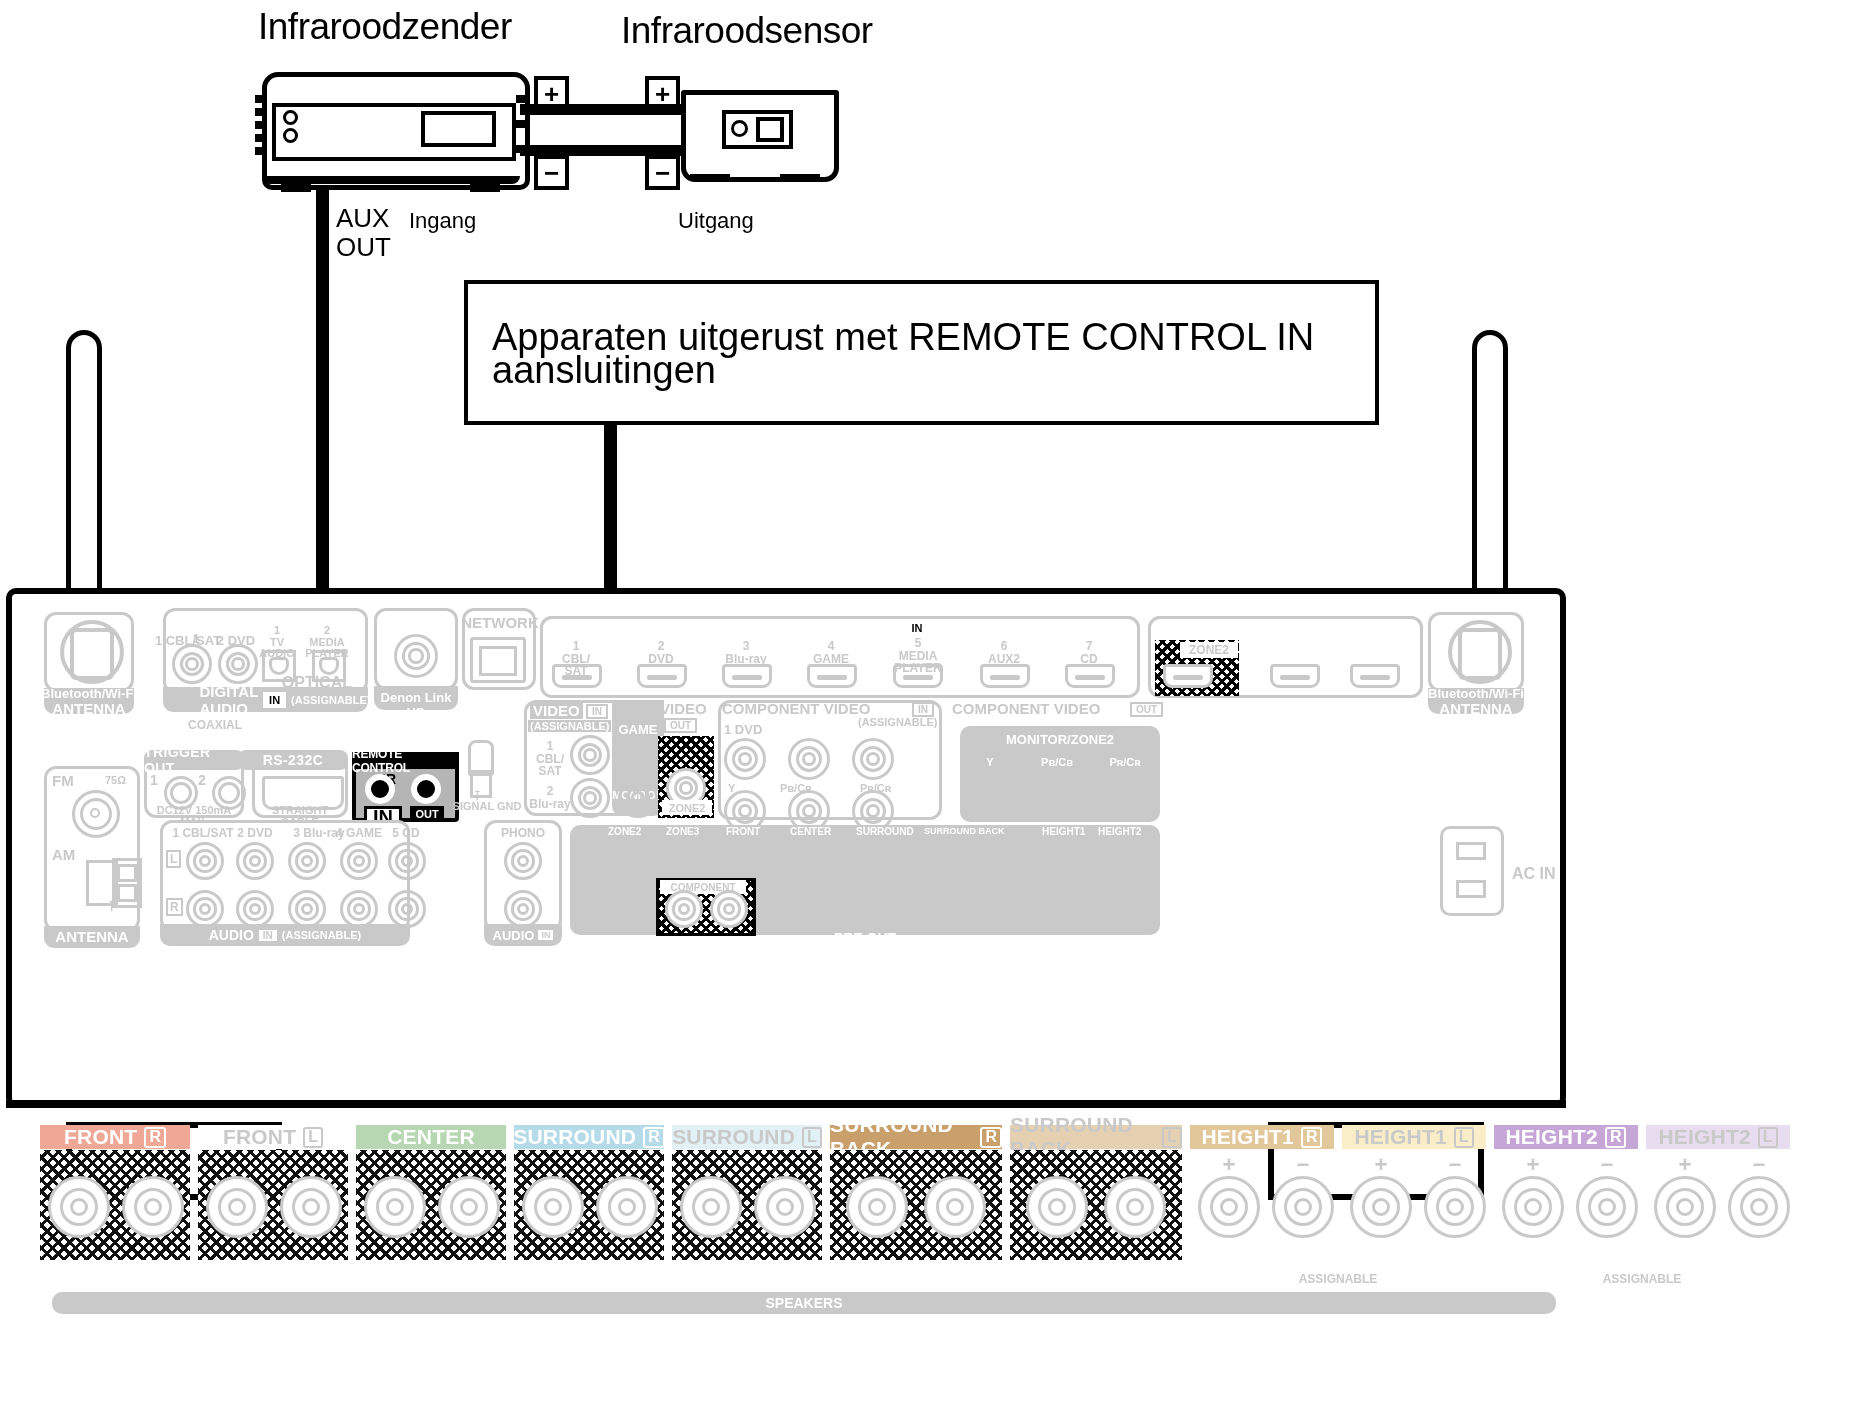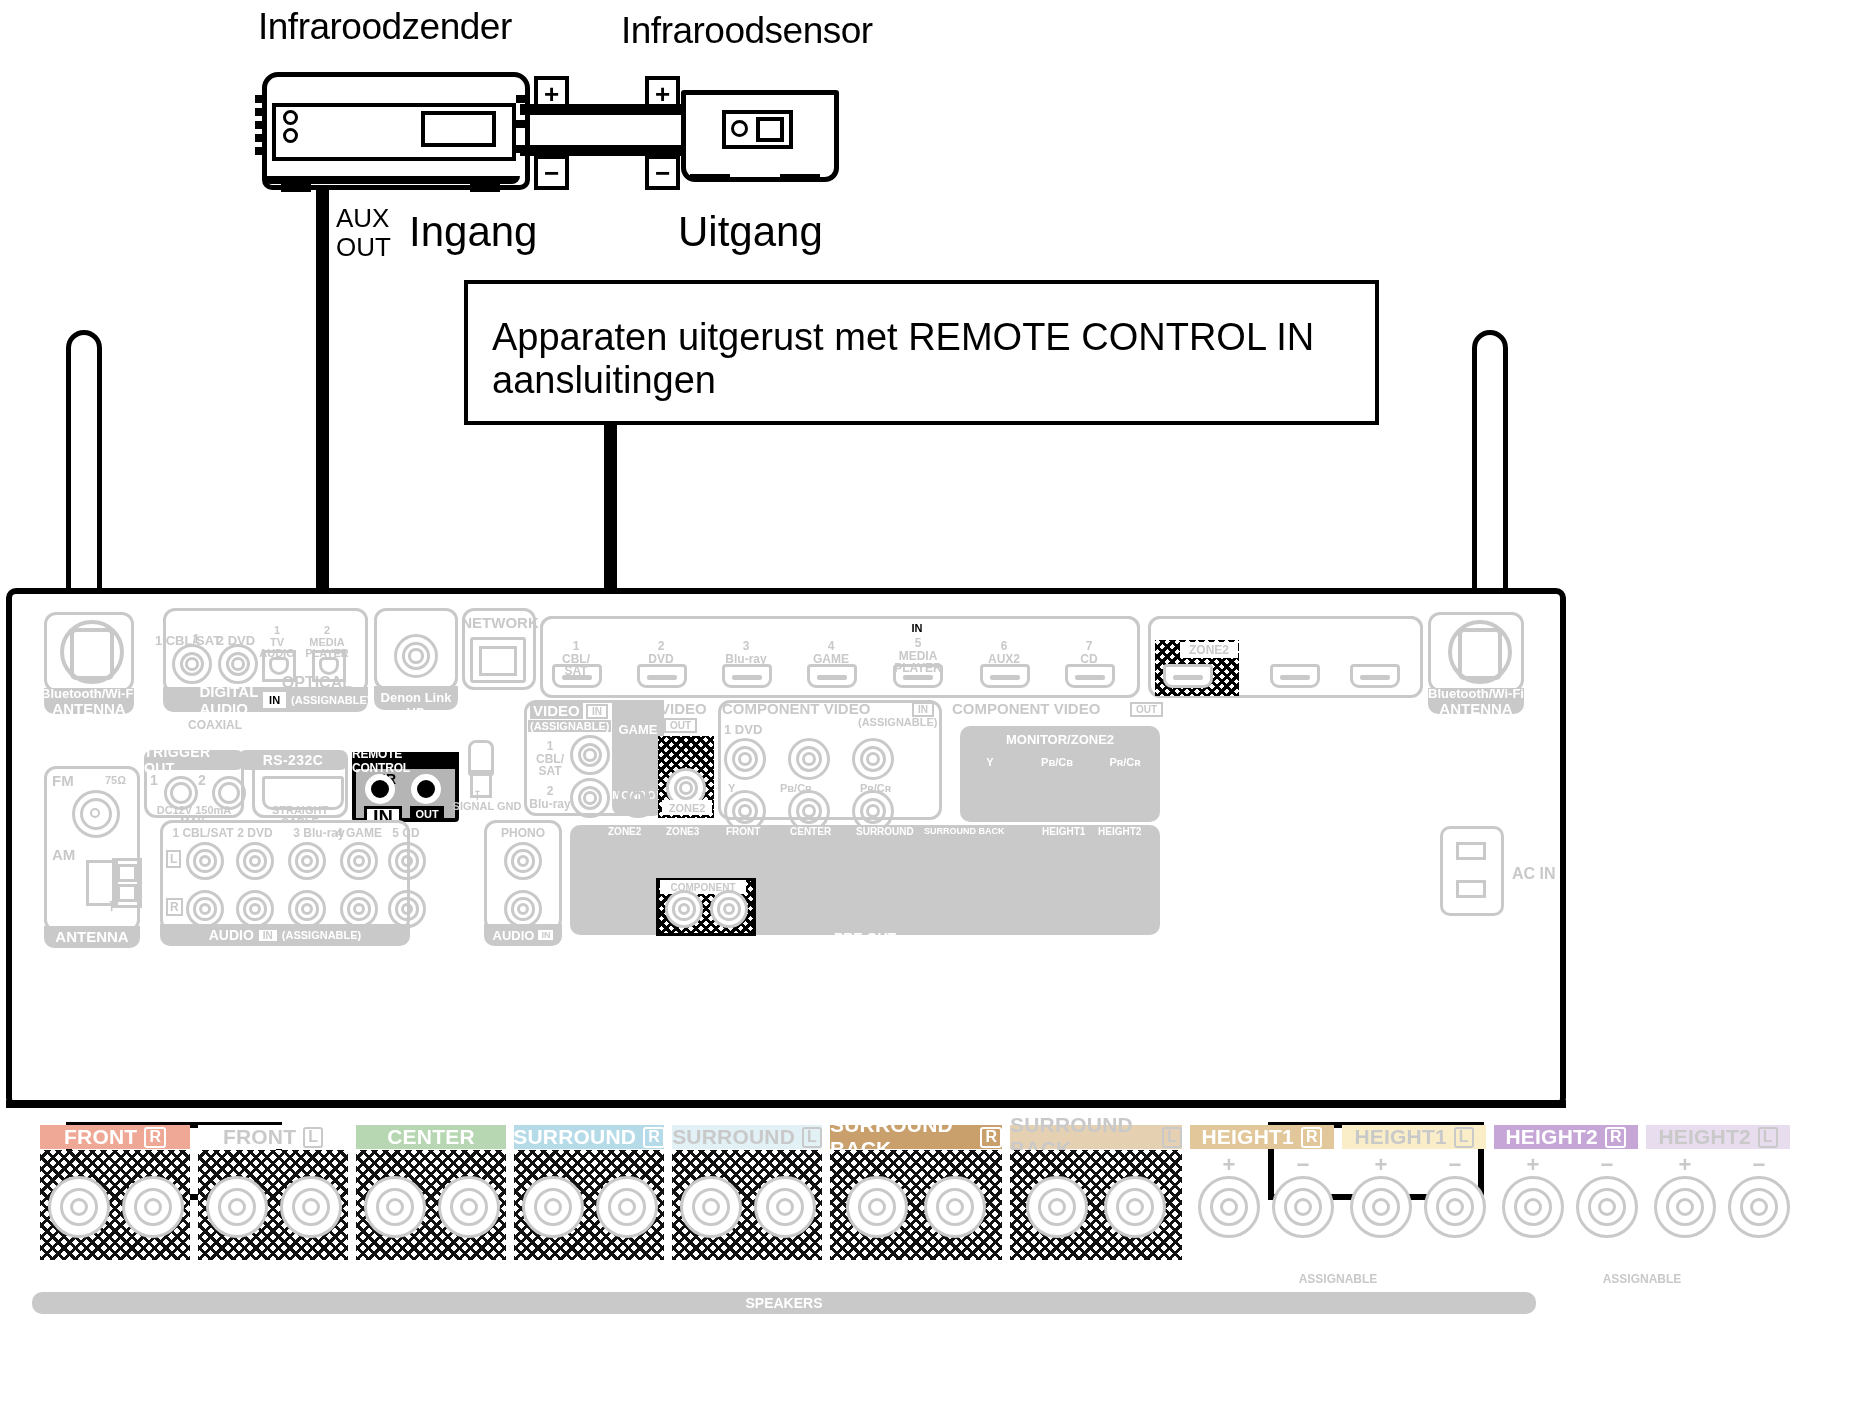--- a/index.html
+++ b/index.html
@@ -2,21 +2,21 @@
 <html><head>
 <meta charset="utf-8">
 <style>
   html,body{margin:0;padding:0;background:#fff;}
   body{width:1867px;height:1410px;position:relative;font-family:"Liberation Sans",sans-serif;overflow:hidden;}
   .abs{position:absolute;}
   .lbl{color:#000;white-space:nowrap;}
 
   
   .dev-title{font-size:37px;letter-spacing:-0.5px;}
-  .dev-sub{font-size:42px;}
+  .dev-sub{font-size:22px;}
   .small-cap{font-size:26px;line-height:1.05;}
 
   .emitter-body{
     position:absolute;border:5px solid #000;border-radius:16px 16px 10px 10px;background:#fff;
   }
   .emitter-inner{position:absolute;border:4px solid #000;background:#fff;}
   .dot{position:absolute;border:3px solid #000;border-radius:50%;background:#fff;}
   .screen{position:absolute;border:4px solid #000;background:#fff;}
   .tick{position:absolute;background:#000;}
   .foot{position:absolute;background:#000;}
@@ -133,21 +133,21 @@
 <div class="wire" style="left:316px;top:775px;width:72px;height:13px;"></div>
 
 <div class="abs lbl small-cap" style="left:336px;top:205px;">AUX</div>
 <div class="abs lbl small-cap" style="left:336px;top:234px;">OUT</div>
 
 <div class="abs lbl dev-sub" style="left:409px;top:208px;">Ingang</div>
 <div class="abs lbl dev-sub" style="left:678px;top:208px;">Uitgang</div>
 
 <div class="callout" style="left:464px;top:280px;width:915px;height:145px;"></div>
 <div class="callout-text" style="left:492px;top:313px;width:870px;">Apparaten uitgerust met REMOTE CONTROL IN</div>
-<div class="callout-text" style="left:492px;top:356px;width:870px;">aansluitingen</div>
+<div class="callout-text" style="left:492px;top:346px;width:870px;">aansluitingen</div>
 
 <div class="wire" style="left:604px;top:425px;width:13px;height:363px;"></div>
 <div class="wire" style="left:437px;top:775px;width:180px;height:13px;"></div>
 
 <div>
   <div class="ant" style="left:66px;top:330px;width:26px;height:290px;"></div>
   <div class="ant-base" style="left:48px;top:600px;width:64px;height:52px;"></div>
 </div>
 <div>
   <div class="ant" style="left:1472px;top:330px;width:26px;height:290px;"></div>
@@ -508,15 +508,15 @@
 <div class="pmark" style="left:1350px;top:1152px;width:62px;">+</div>
 <div class="pmark" style="left:1424px;top:1152px;width:62px;">−</div>
 <div class="pmark" style="left:1502px;top:1152px;width:62px;">+</div>
 <div class="pmark" style="left:1576px;top:1152px;width:62px;">−</div>
 <div class="pmark" style="left:1654px;top:1152px;width:62px;">+</div>
 <div class="pmark" style="left:1728px;top:1152px;width:62px;">−</div>
 
 <div class="abs g-txt" style="left:1190px;top:1272px;width:296px;text-align:center;font-size:12px;">ASSIGNABLE</div>
 <div class="abs g-txt" style="left:1494px;top:1272px;width:296px;text-align:center;font-size:12px;">ASSIGNABLE</div>
 
-<div class="abs" style="left:32px;top:1292px;width:1504px;height:22px;background:#c9c9c9;border-radius:10px;display:flex;align-items:center;justify-content:center;">
+<div class="abs" style="left:52px;top:1292px;width:1504px;height:22px;background:#c9c9c9;border-radius:10px;display:flex;align-items:center;justify-content:center;">
   <span class="w-txt" style="font-size:14px;">SPEAKERS</span>
 </div>
 
 </body></html>

